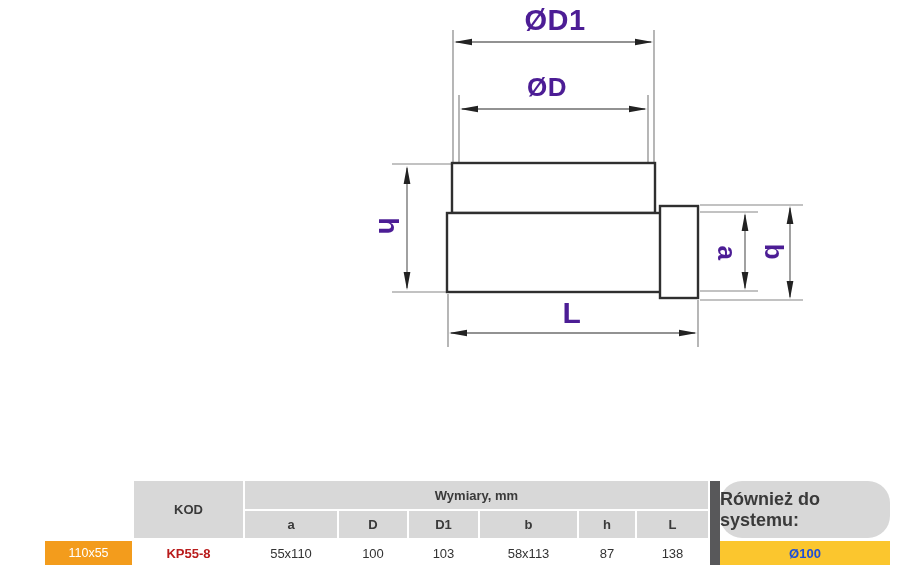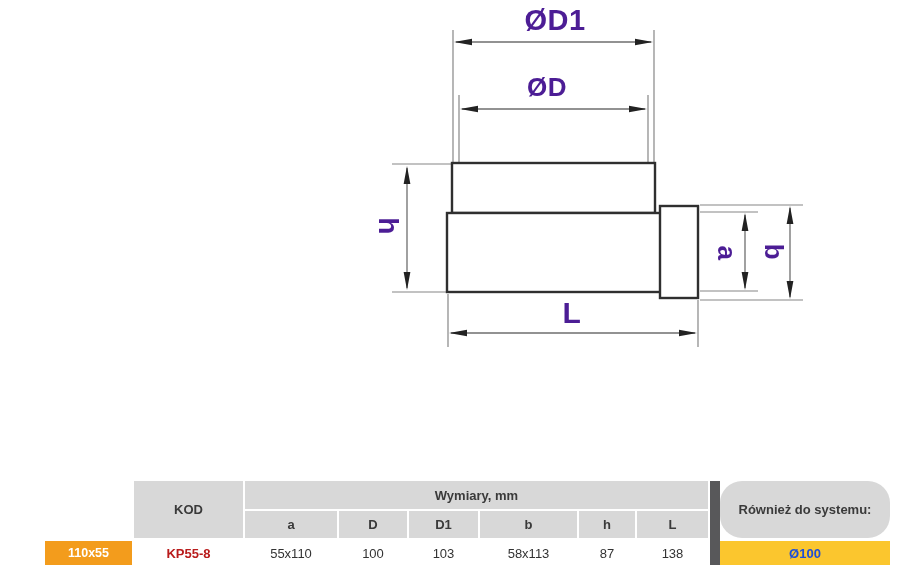--- a/index.html
+++ b/index.html
@@ -21,21 +21,21 @@
   .kod-hdr     {left:89px; top:0;    width:109px;height:57px;}
   .wym-hdr     {left:200px;top:0;    width:463px;height:28px;}
   .sub-a       {left:200px;top:30px; width:92px; height:27px;}
   .sub-D       {left:294px;top:30px; width:68px; height:27px;}
   .sub-D1      {left:364px;top:30px; width:69px; height:27px;}
   .sub-b       {left:435px;top:30px; width:97px; height:27px;}
   .sub-h       {left:534px;top:30px; width:56px; height:27px;}
   .sub-L       {left:592px;top:30px; width:71px; height:27px;}
   .sep-bar     {left:665px;top:0;    width:10px; height:84px;background:var(--sep-dark,#58585a);}
   .rowniez-hdr {left:675px;top:0;    width:170px;height:57px;}
-  .row-size    {left:0;    top:60px; width:87px; height:24px;background:var(--orange,#f39c1c);color:#ffffff;font-weight:bold;font-size:12.5px;}
+  .row-size    {left:0;    top:60px; width:87px; height:24px;background:var(--orange,#f39c1c);color:#ffffff;font-weight:normal;font-size:12.5px;}
   .row-kod     {left:89px; top:60px; width:109px;height:24px;font-weight:bold;color:#b91c1c;}
   .row-a       {left:200px;top:60px; width:92px; height:24px;}
   .row-D       {left:294px;top:60px; width:68px; height:24px;}
   .row-D1      {left:364px;top:60px; width:69px; height:24px;}
   .row-b       {left:435px;top:60px; width:97px; height:24px;}
   .row-h       {left:534px;top:60px; width:56px; height:24px;}
   .row-L       {left:592px;top:60px; width:71px; height:24px;}
   .row-system  {left:675px;top:60px; width:170px;height:24px;background:var(--yellow,#fbc62e);color:#1d4ed8;font-weight:bold;}
 </style>
 </head>
@@ -106,21 +106,21 @@
     <div class="cell hdr wym-hdr">Wymiary, mm</div>
 
     <div class="cell hdr sub-a">a</div>
     <div class="cell hdr sub-D">D</div>
     <div class="cell hdr sub-D1">D1</div>
     <div class="cell hdr sub-b">b</div>
     <div class="cell hdr sub-h">h</div>
     <div class="cell hdr sub-L">L</div>
 
     <div class="cell sep-bar"></div>
-    <div class="cell hdr rowniez-hdr" style="font-size:13px;border-radius:22px;">Również do systemu:</div>
+    <div class="cell hdr rowniez-hdr" style="font-size:18px;border-radius:22px;">Również do systemu:</div>
 
     <div class="cell row-size">110x55</div>
     <div class="cell val row-kod">KP55-8</div>
     <div class="cell val row-a">55x110</div>
     <div class="cell val row-D">100</div>
     <div class="cell val row-D1">103</div>
     <div class="cell val row-b">58x113</div>
     <div class="cell val row-h">87</div>
     <div class="cell val row-L">138</div>
     <div class="cell row-system">Ø100</div>

